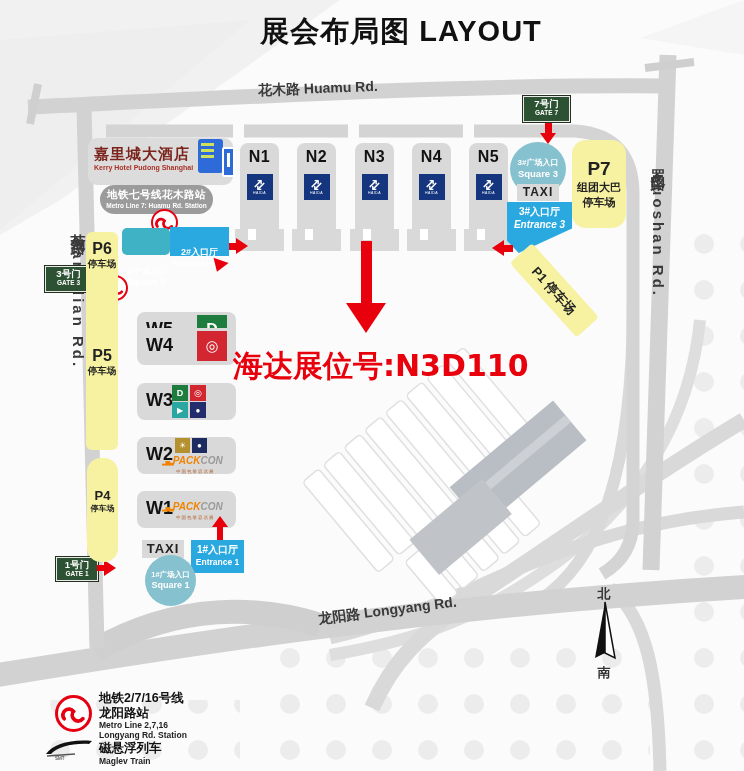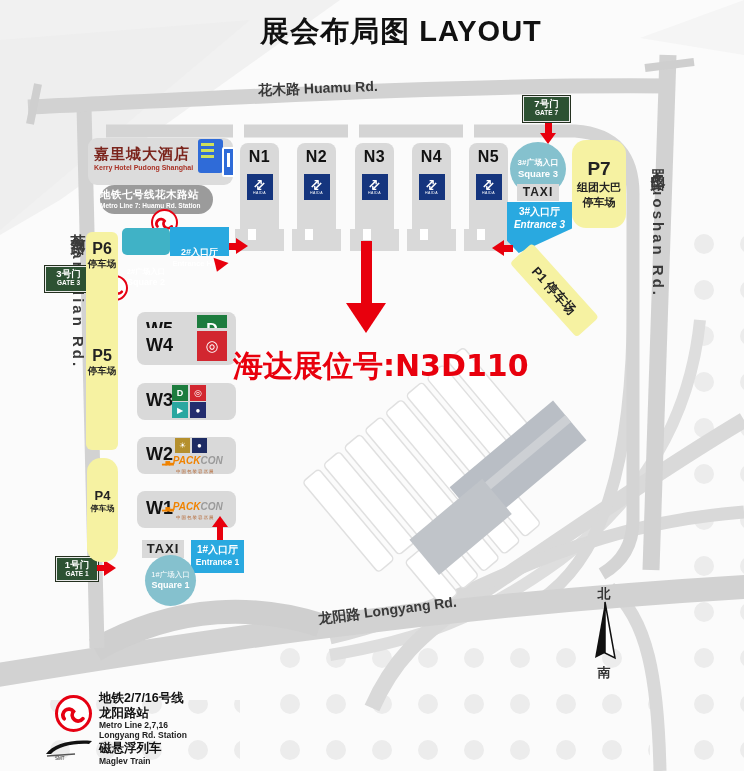--- a/index.html
+++ b/index.html
@@ -14,21 +14,21 @@
   .vert{writing-mode:vertical-rl;letter-spacing:3px;}
   
   .hotel{background:#dcdcdc;border-radius:9px;}
   .hotel .cn{font-size:15px;font-weight:900;color:#7b241c;padding:7px 0 0 6px;letter-spacing:1px;}
   .hotel .en{font-size:7px;font-weight:700;color:#a93226;padding-left:6px;}
   .hbuild{width:22px;height:30px;background:#2f6bd8;border-radius:3px;padding:4px 0 0 3px;}
   .hbuild i{display:block;width:13px;height:3px;background:#cfe05a;margin-bottom:3px;}
   .htower{position:absolute;left:24px;top:8px;width:9px;height:26px;background:#2f6bd8;border:2px solid #fff;border-radius:2px;}
   .htower i{display:block;width:3px;height:14px;background:#fff;margin:4px auto 0;}
   
-  .pill{background:#9b9b9b;border-radius:15px;color:#fff;text-align:left;}
+  .pill{background:#9b9b9b;border-radius:15px;color:#fff;text-align:center;}
   .pill .l1{font-size:10.5px;font-weight:800;padding-top:3px;letter-spacing:.5px;}
   .pill .l2{font-size:6.5px;font-weight:700;}
   
   .roundel{border-radius:50%;background:#fff;border:2px solid #e60012;box-sizing:border-box;
            display:flex;align-items:center;justify-content:center;}
   
   .gate{background:#2d5233;border:1px solid #e9e9e9;box-shadow:0 0 0 1px #24301f;color:#fff;text-align:center;box-sizing:border-box;}
   .gate .l1{font-size:9.5px;font-weight:800;line-height:11px;padding-top:1px;}
   .gate .l2{font-size:6.5px;font-weight:700;line-height:8px;}
   
@@ -343,21 +343,21 @@
   </div>
 
   <div class="abs taxi" style="left:142px;top:540px;width:42px;height:18px;font-size:13px;line-height:18px;">TAXI</div>
   <div class="abs blue-lbl" style="left:191px;top:540px;width:53px;height:33px;">
     <div style="font-size:10px;font-weight:800;padding-top:3px;">1#入口厅</div>
     <div style="font-size:8.5px;font-weight:800;">Entrance 1</div>
   </div>
   <div class="abs tri-u" style="left:212px;top:516px;"></div>
   <div class="abs shaft" style="left:217px;top:526px;width:6px;height:14px;"></div>
   <div class="abs circle" style="left:145px;top:555px;width:51px;height:51px;padding-top:15px;">
-    <div style="font-size:7.5px;font-weight:400;">1#广场入口</div>
+    <div style="font-size:7.5px;font-weight:700;">1#广场入口</div>
     <div style="font-size:9px;font-weight:800;">Square 1</div>
   </div>
 
   <div class="abs shaft" style="left:361px;top:241px;width:11px;height:63px;"></div>
   <div class="abs tri-big" style="left:346px;top:303px;"></div>
   <div class="abs booth" style="left:233px;top:346px;">海达展位号:N3D110</div>
 
   <div class="abs compass-t" style="left:590px;top:585px;width:28px;">北</div>
   <svg class="abs" style="left:592px;top:601px;" width="26" height="60" viewBox="0 0 26 60">
     <polygon points="13,1 3,57 13,52" fill="#111"></polygon>

